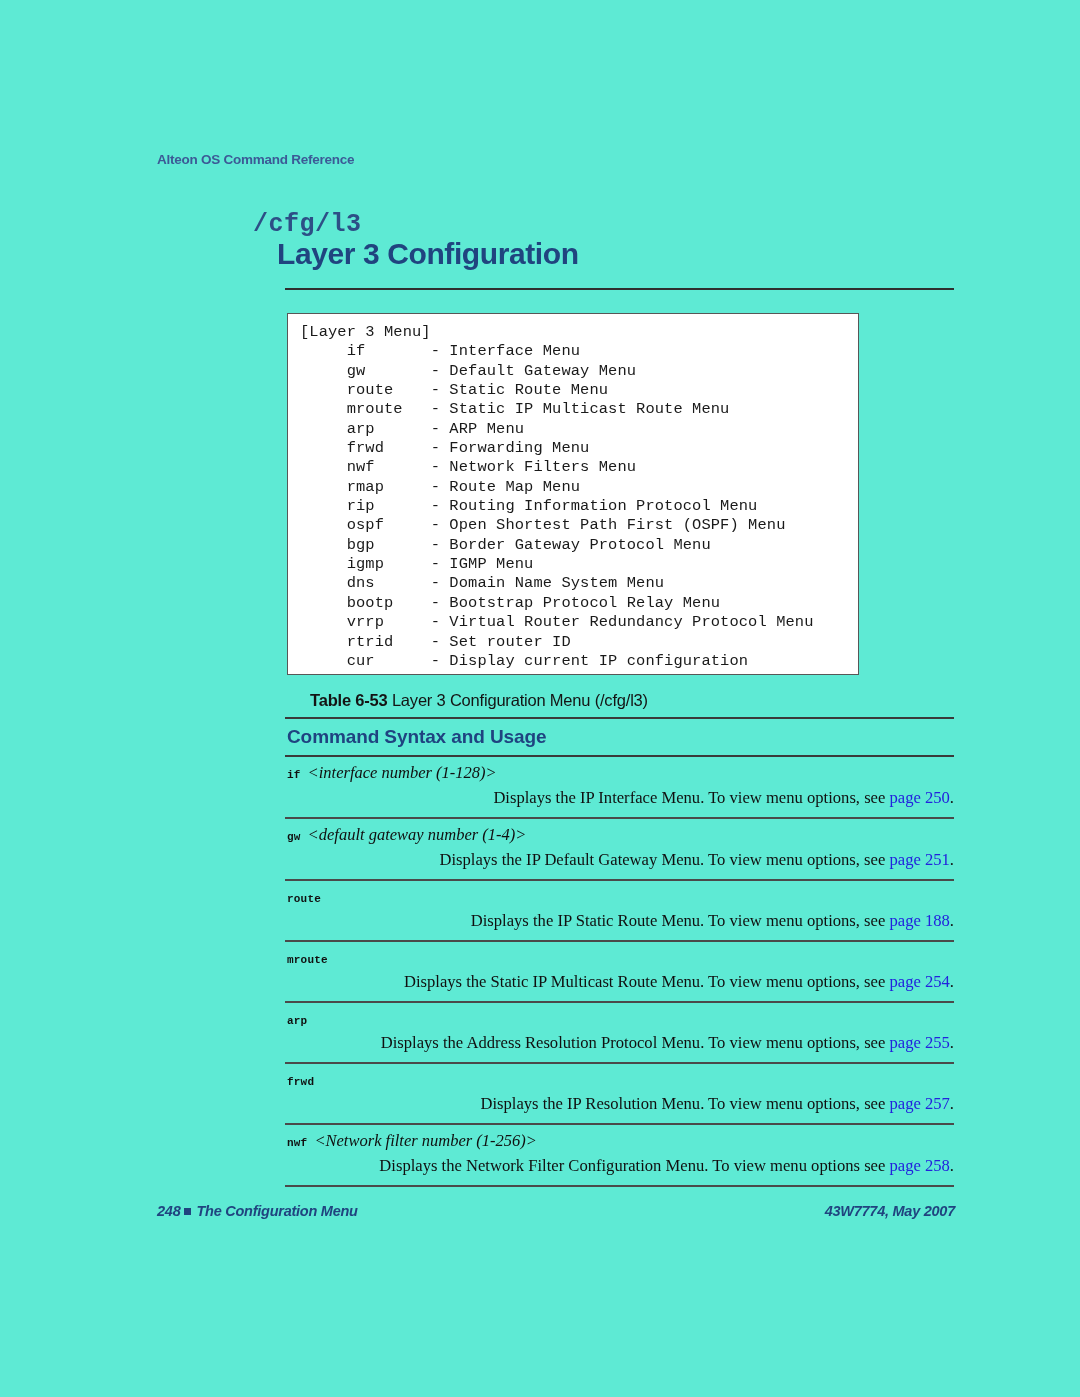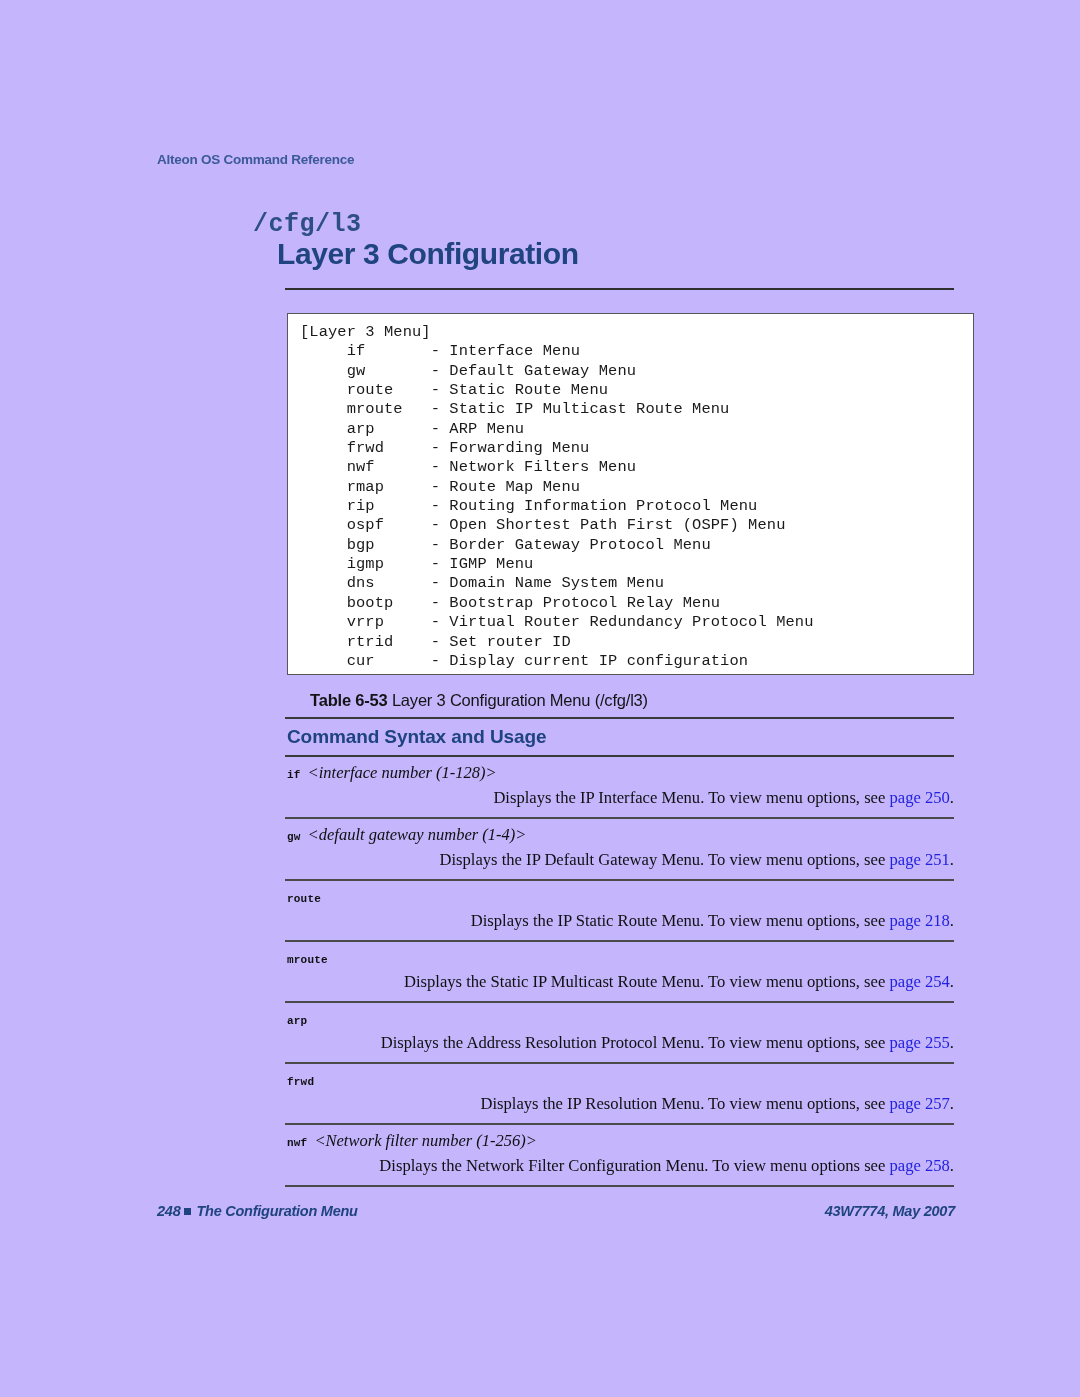--- a/index.html
+++ b/index.html
@@ -11,21 +11,21 @@
     width: 1080px;
     height: 1397px;
     position: relative;
     font-family: "Liberation Serif", serif;
     -webkit-font-smoothing: antialiased;
   }
 
   .page {
     position: absolute;
     inset: 0;
-    background: #c4b5fd;
+    background: #5eead4;
   }
 
   
   .running-header {
     position: absolute;
     left: 157px;
     top: 152px;
     font-family: "Liberation Sans", sans-serif;
     font-size: 13.5px;
     font-weight: 600;
@@ -66,21 +66,21 @@
     width: 669px;
     height: 2px;
     background: #2f2f2f;
   }
 
   
   .menu-box {
     position: absolute;
     left: 287px;
     top: 313px;
-    width: 687px;
+    width: 572px;
     height: 362px;
     border: 1.4px solid #575757;
     box-sizing: border-box;
     background: #ffffff;
     overflow: hidden;
   }
   .menu-pre {
     margin: 0;
     padding: 9px 0 0 12px;
     font-family: "Liberation Mono", "DejaVu Sans Mono", monospace;
@@ -243,21 +243,21 @@
           <div class="row-desc"><span>Displays the IP Interface Menu. To view menu options, see </span><a class="pagelink" href="#" style="text-decoration: none;">page 250</a><span>.</span></div>
         </div>
         <div class="rule-thin"></div>
         <div class="row">
           <div class="row-term"><span class="term">gw</span><span class="param">&lt;default gateway number (1-4)&gt;</span></div>
           <div class="row-desc"><span>Displays the IP Default Gateway Menu. To view menu options, see </span><a class="pagelink" href="#" style="text-decoration: none;">page 251</a><span>.</span></div>
         </div>
         <div class="rule-thin"></div>
         <div class="row">
           <div class="row-term"><span class="term">route</span></div>
-          <div class="row-desc"><span>Displays the IP Static Route Menu. To view menu options, see </span><a class="pagelink" href="#" style="text-decoration: none;">page 218</a><span>.</span></div>
+          <div class="row-desc"><span>Displays the IP Static Route Menu. To view menu options, see </span><a class="pagelink" href="#" style="text-decoration: none;">page 188</a><span>.</span></div>
         </div>
         <div class="rule-thin"></div>
         <div class="row">
           <div class="row-term"><span class="term">mroute</span></div>
           <div class="row-desc"><span>Displays the Static IP Multicast Route Menu. To view menu options, see </span><a class="pagelink" href="#" style="text-decoration: none;">page 254</a><span>.</span></div>
         </div>
         <div class="rule-thin"></div>
         <div class="row">
           <div class="row-term"><span class="term">arp</span></div>
           <div class="row-desc"><span>Displays the Address Resolution Protocol Menu. To view menu options, see </span><a class="pagelink" href="#" style="text-decoration: none;">page 255</a><span>.</span></div>

